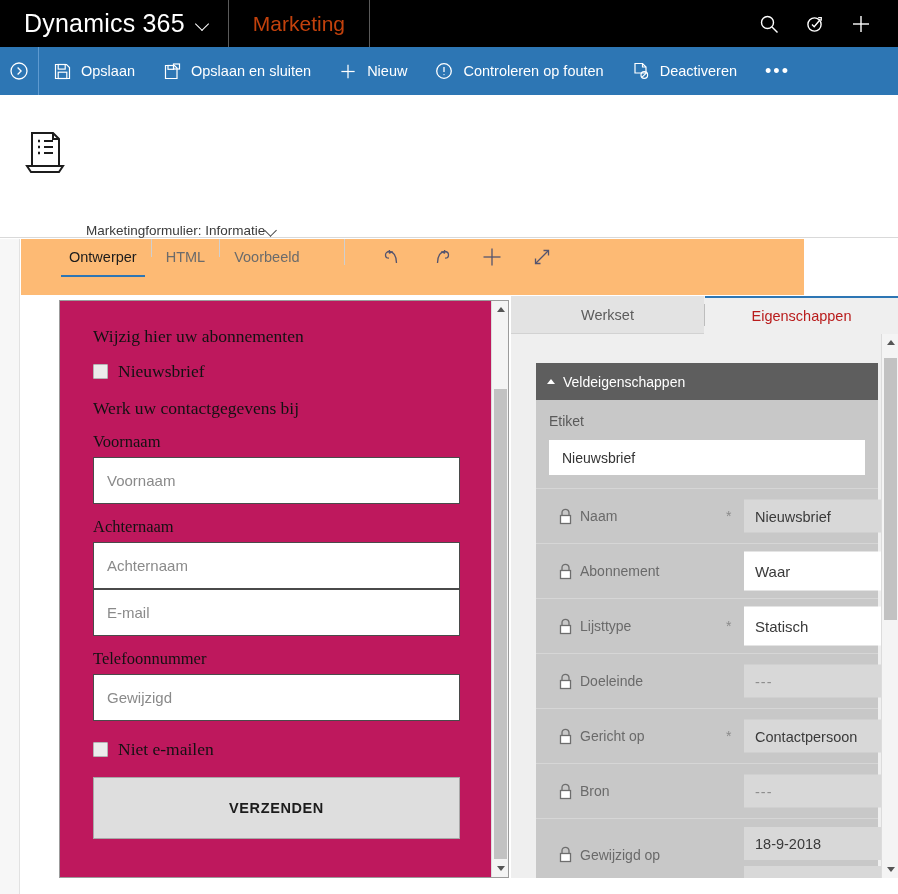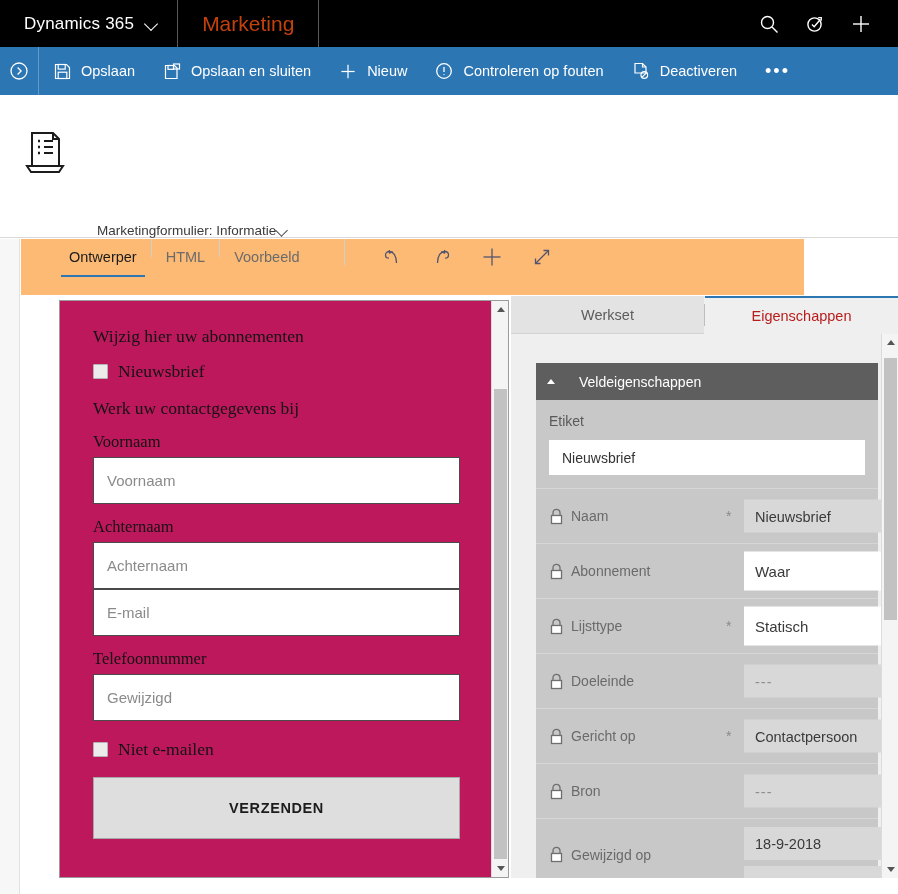--- a/index.html
+++ b/index.html
@@ -13,21 +13,21 @@
 
   
   .topbar {
     position: absolute; left: 0; top: 0; width: 898px; height: 47px;
     background: #000000; display: flex; align-items: center;
   }
   .brand {
     display: flex; align-items: center; gap: 11px;
     padding: 0 18px 0 24px; height: 47px;
   }
-  .brand-title { color: #ffffff; font-size: 17px; font-weight: 400; letter-spacing: .2px; }
+  .brand-title { color: #ffffff; font-size: 25px; font-weight: 400; letter-spacing: .2px; }
   .chev-down { width: 14px; height: 14px; position: relative; }
   .chev-down::before {
     content: ""; position: absolute; left: 1px; top: 2px;
     width: 9px; height: 9px;
     border-right: 1.4px solid #ffffff; border-bottom: 1.4px solid #ffffff;
     transform: rotate(45deg);
   }
   .vdiv { width: 1px; height: 47px; background: #5a5a5a; }
   .app-name {
     color: #c2410c; font-size: 21px; font-weight: 400;
@@ -61,21 +61,21 @@
     padding: 0 14px; color: #ffffff; font-size: 18px; letter-spacing: 2px;
   }
 
   
   .pagehead {
     position: absolute; left: 0; top: 95px; width: 898px; height: 143px;
     background: #ffffff; border-bottom: 1px solid #d9d9d9;
   }
   .ph-icon { position: absolute; left: 22px; top: 33px; width: 44px; height: 48px; color: #1c1c1c; }
   .ph-breadcrumb {
-    position: absolute; left: 97px; top: 128px;
+    position: absolute; left: 86px; top: 128px;
     display: flex; align-items: center; 
   }
   .ph-bc-text { font-size: 13.5px; color: #3b3b3b; }
   .chev-sm { width: 13px; height: 13px; position: relative; }
   .chev-sm::before {
     content: ""; position: absolute; left: 1px; top: 2px;
     width: 8px; height: 8px;
     border-right: 1.2px solid #444; border-bottom: 1.2px solid #444;
     transform: rotate(45deg);
   }
@@ -177,39 +177,39 @@
   }
   .rp-tabdiv { width: 1px; height: 22px; background: #bdbdbd; align-self: center; }
 
   .rp-body {
     position: absolute; left: 0; top: 38px; width: 387px; height: 544px;
     background: #efefef; overflow: hidden;
   }
   .rp-card { position: absolute; left: 25px; top: 29px; width: 342px; }
   .rp-section-head {
     height: 37px; background: #5e5e5e; display: flex; align-items: center;
-    padding-left: 11px; gap: 24px;
+    padding-left: 11px; gap: 8px;
   }
   .rp-caret { width: 0; height: 0;
     border-left: 4.5px solid transparent; border-right: 4.5px solid transparent;
     border-bottom: 5.5px solid #ffffff; }
   .rp-section-title { color: #ffffff; font-size: 14px; }
 
   .rp-etiket-wrap { background: #c8c8c8; padding: 13px 0 13px 0; }
   .rp-etiket-label { font-size: 14px; color: #5a5a5a; padding: 0 0 11px 13px; }
   .rp-etiket-input {
     margin-left: 13px; width: 316px; height: 35px; background: #ffffff;
     display: flex; align-items: center; padding-left: 13px;
     font-size: 14px; color: #333333;
   }
 
   .rp-row {
     position: relative; display: flex; align-items: center;
     background: #c8c8c8; border-top: 1px solid #d6d6d6;
-    padding-left: 13px; min-height: 55px;
+    padding-left: 22px; min-height: 55px;
   }
   .rp-row.tall { min-height: 72px; }
   .lock-icon { width: 15px; height: 17px; flex: 0 0 auto; margin-right: 7px; color: #6e6e6e; }
   .rp-row-label { font-size: 14px; color: #6a6a6a; white-space: nowrap; }
   .rp-req {
     position: absolute; left: 190px; top: 50%; transform: translateY(-50%);
     color: #8a8a8a; font-size: 14px;
   }
   .rp-val {
     position: absolute; left: 208px; width: 180px; height: 33px;

